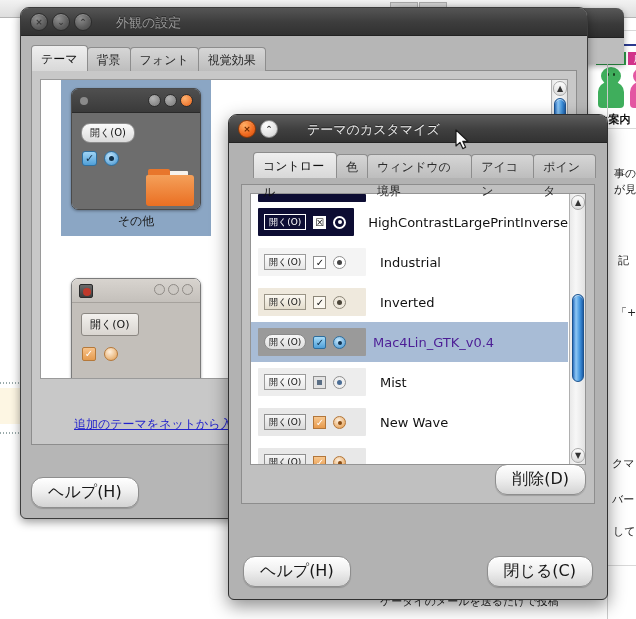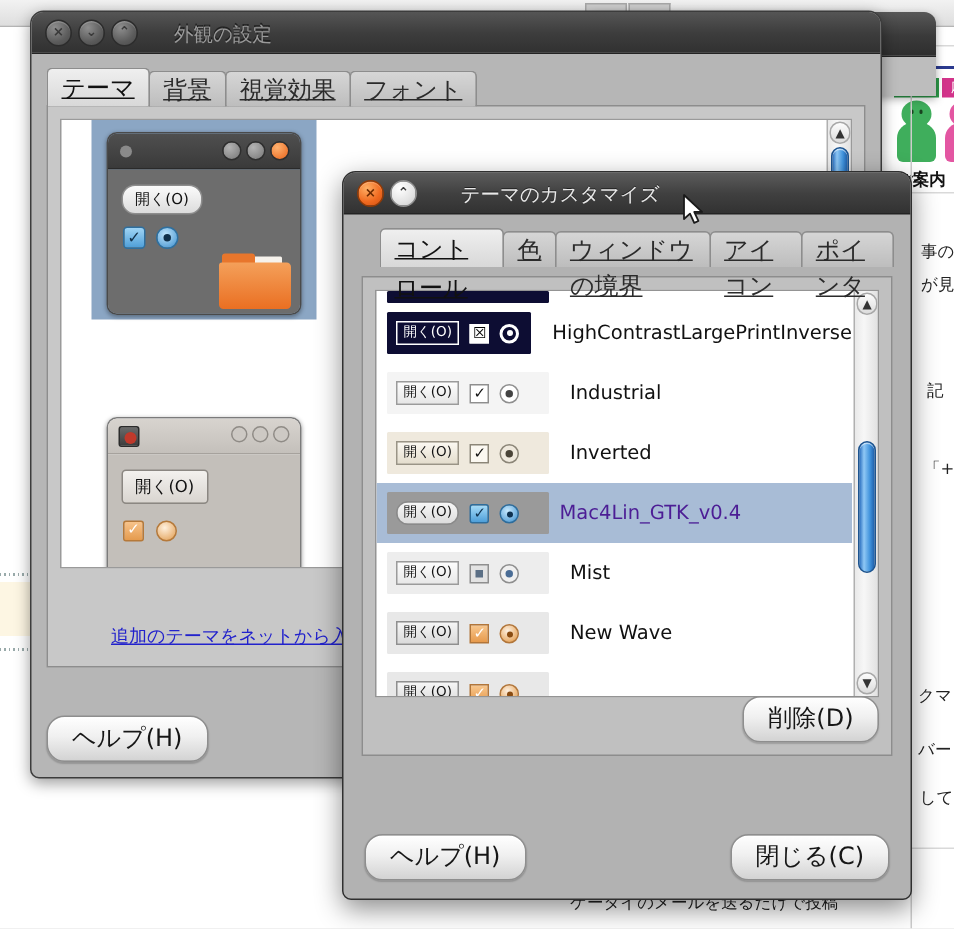--- a/index.html
+++ b/index.html
@@ -144,26 +144,25 @@
     font-size: 9px; line-height: 1; color: #3a3a3a; font-weight: bold;
   }
   .wb.close-on .g { color: #6d2a00; }
 
   .winbody { padding: 9px 10px 10px 10px; height: calc(100% - 28px); position: relative; }
 
   
   .tabstrip { display: flex; align-items: flex-end; height: 26px; position: relative; z-index: 2; }
   .tab {
     height: 24px; padding: 0 9px; line-height: 24px;
-    font-size: 16px; color: #2b2b2b;
+    font-size: 12px; color: #2b2b2b;
     background: linear-gradient(#d6d6d6, #bdbdbd);
     border: 1px solid #8d8d8d; border-bottom: none;
     border-radius: 4px 4px 0 0;
     margin-right: -1px;
-    text-decoration: underline;
   }
   .tab.sel {
     height: 26px; line-height: 26px;
     background: linear-gradient(#efefef, #d8d8d8);
     border-color: #8d8d8d; color: #111;
   }
   .tabpanel {
     border: 1px solid #8d8d8d;
     background: #c8c8c8;
     height: 375px; margin-top: -1px; position: relative;
@@ -426,21 +425,21 @@
       <div class="bg-face f-pink">
         <div class="head"></div>
           <div class="body"></div>
       </div>
     </div>
   </div>
 
   <div class="bg-text bg-bold" style="left:586px; top:112px;">をご案内</div>
   <div class="bg-rule" style="left:430px; top:128px; width:206px;"></div>
 
-  <div class="bg-text" style="left:614px; top:160px;">事の</div>
+  <div class="bg-text" style="left:614px; top:166px;">事の</div>
   <div class="bg-text" style="left:614px; top:182px;">が見</div>
   <div class="bg-text" style="left:618px; top:253px;">記</div>
   <div class="bg-text" style="left:616px; top:305px;">「+</div>
   <div class="bg-text" style="left:612px; top:456px;">クマ</div>
   <div class="bg-text" style="left:612px; top:492px;">バー</div>
   <div class="bg-text" style="left:590px; top:508px;">Ex</div>
   <div class="bg-text" style="left:613px; top:524px;">して</div>
   <div class="bg-text bg-bold" style="left:388px; top:572px;">メールで投稿</div>
   <div class="bg-text" style="left:380px; top:594px;">ケータイのメールを送るだけで投稿</div>
 
@@ -472,22 +471,22 @@
           <span class="g">⌃</span>
         </div>
     </div>
     <div class="title">外観の設定</div>
   </div>
 
   <div class="winbody">
     <div class="tabstrip">
       <div class="tab sel">テーマ</div>
       <div class="tab">背景</div>
+      <div class="tab">フォント</div>
       <div class="tab">視覚効果</div>
-      <div class="tab">フォント</div>
     </div>
 
     <div class="tabpanel">
       <div class="theme-scroll">
         <div class="theme-items">
 
           <div class="theme-cell sel" style="left:20px; top:0px;">
             <div class="prevwin">
               <div class="ptb">
                 <div class="dot-l"></div>
@@ -501,20 +500,21 @@
                 <div class="pbtn">開く(O)</div>
                 <div class="pchk">✓</div>
                 <div class="prad"></div>
                 <div class="pfolder">
                   <div class="sheet"></div>
                     <div class="tab"></div>
                     <div class="bodyf"></div>
                 </div>
               </div>
             </div>
+            <div class="theme-label">その他</div>
           </div>
 
           <div class="theme-cell" style="left:20px; top:190px;">
             <div class="prevwin light">
               <div class="ptb">
                 <div class="sqbtn"></div>
                 <div class="dots-r">
                   <div class="circ"></div>
                   <div class="circ"></div>
                   <div class="circ"></div>

